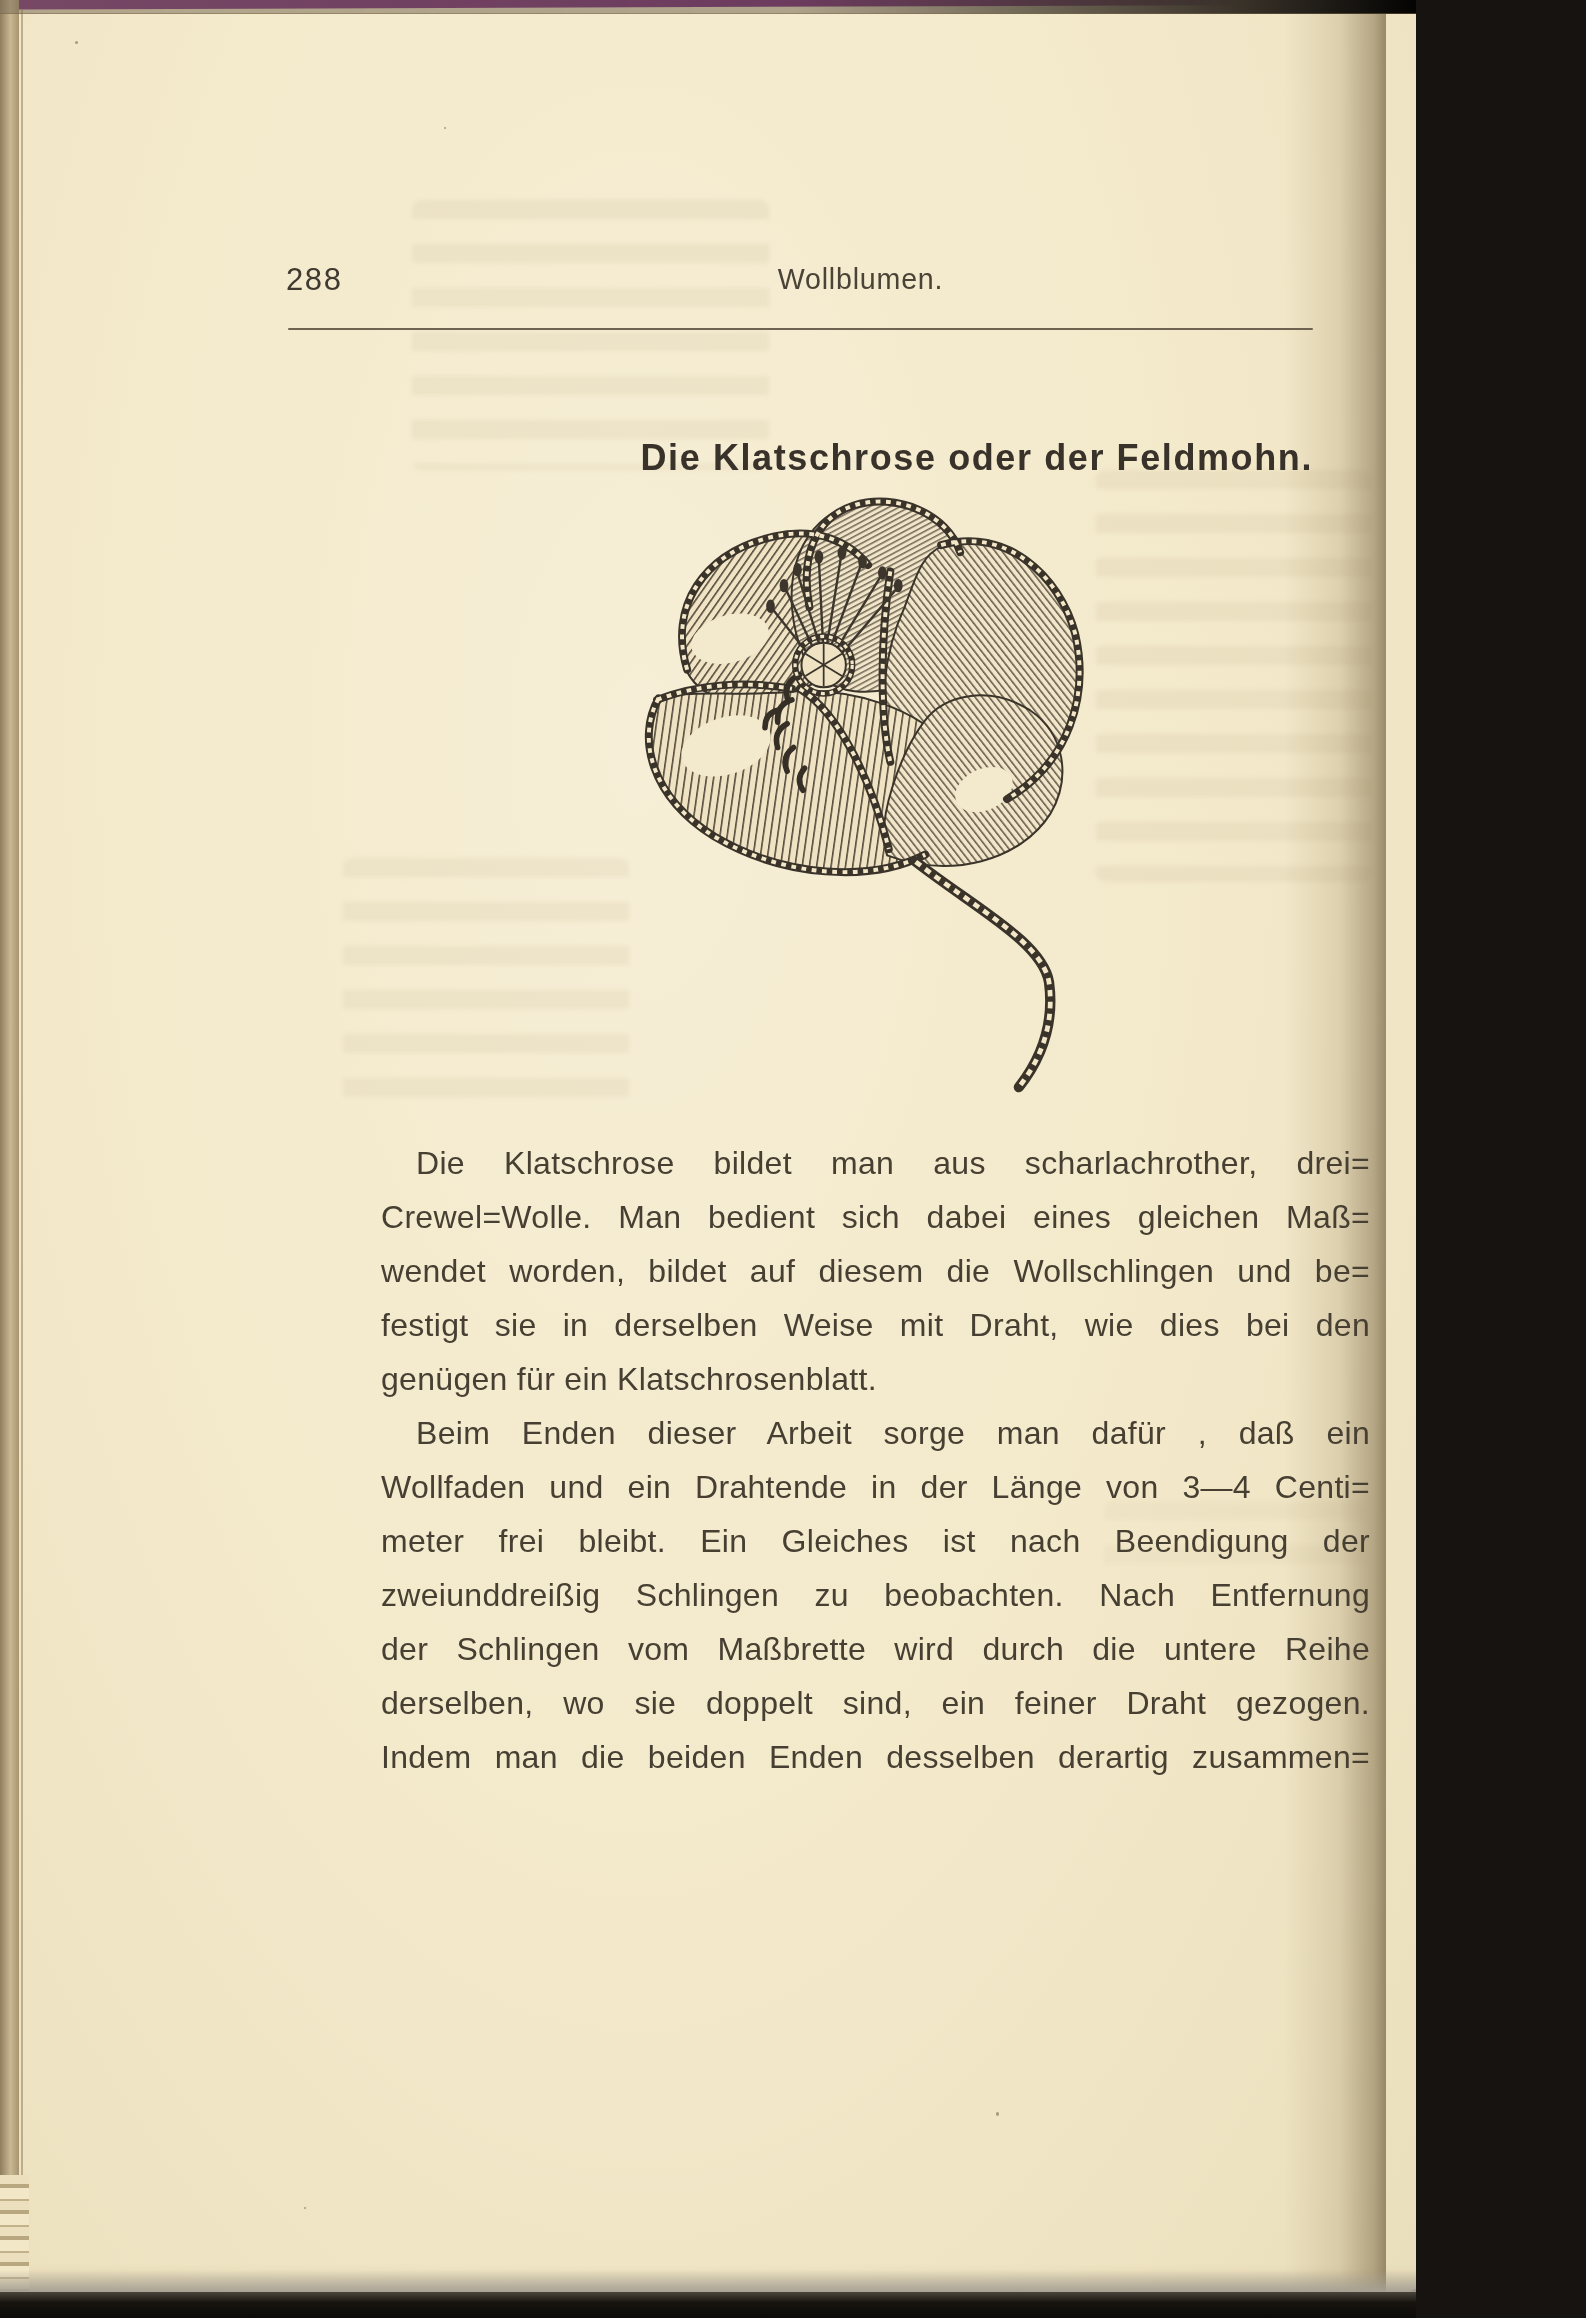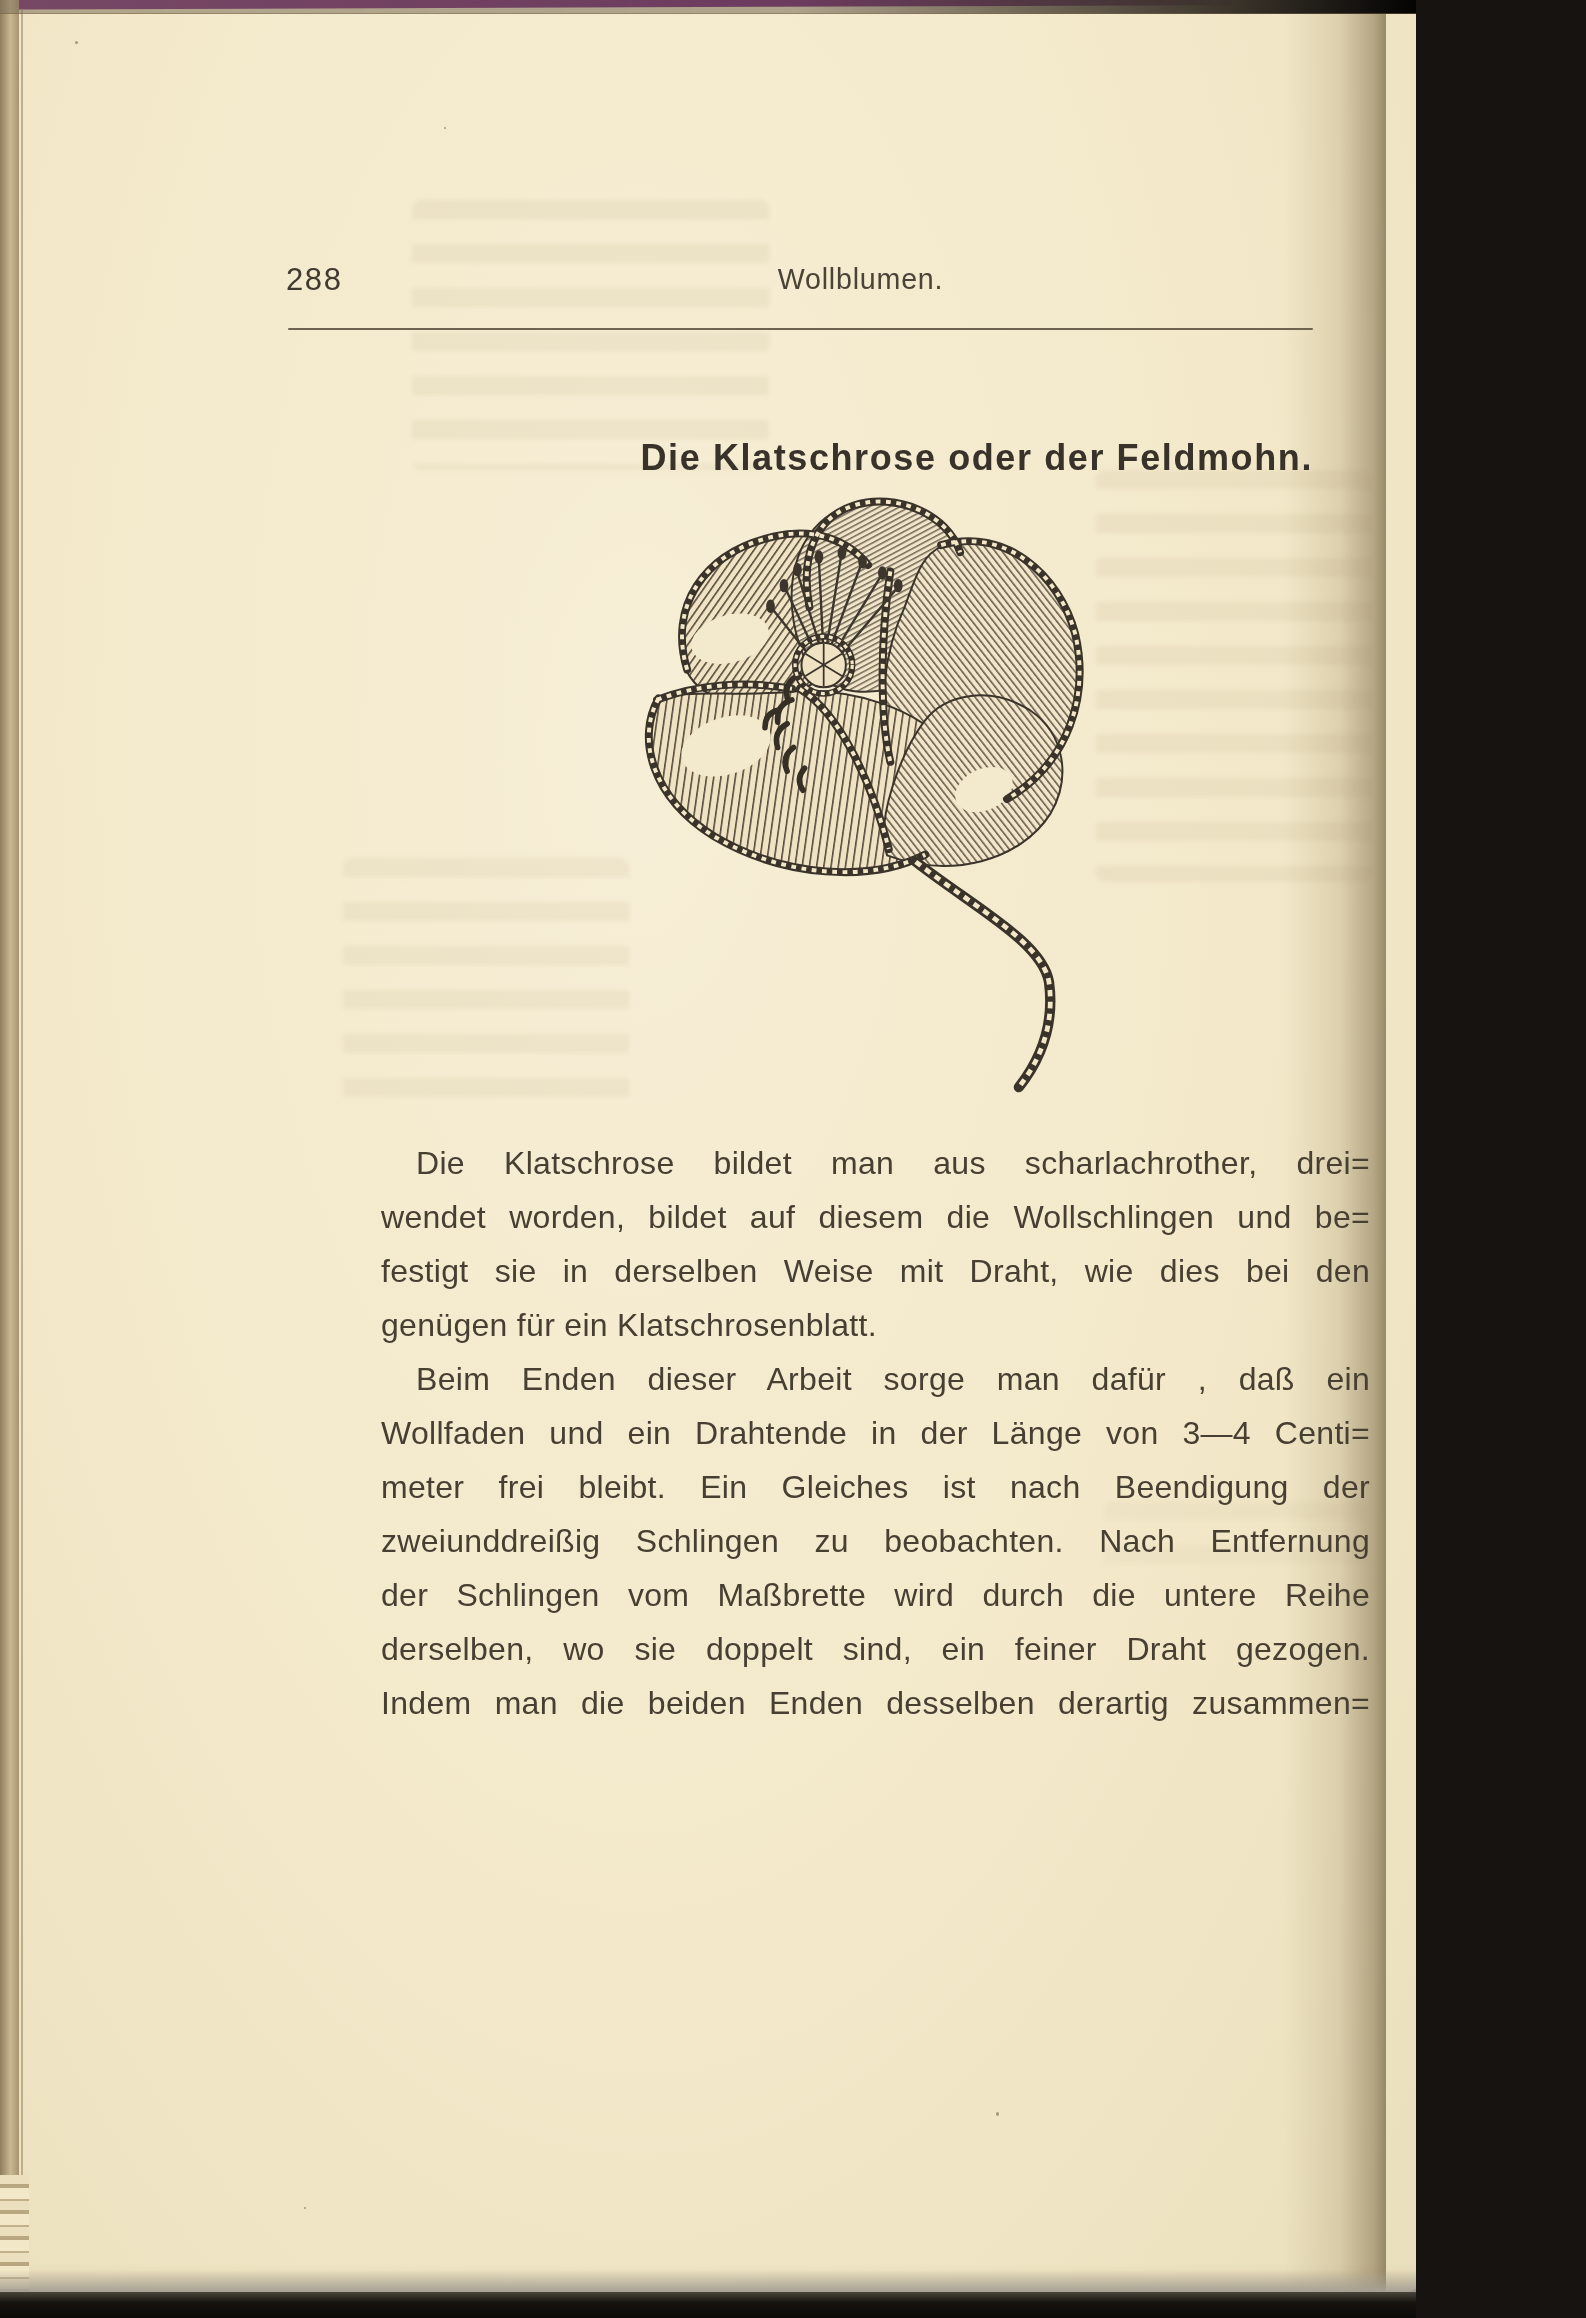--- a/index.html
+++ b/index.html
@@ -187,20 +187,21 @@
       </g>
 
       <g fill="none" stroke-linecap="round">
         <path d="M 384 486 C 460 545 544 588 552 638 C 560 698 536 742 514 770" stroke="#3a332a" stroke-width="13"></path>
         <path d="M 384 486 C 460 545 544 588 552 638 C 560 698 536 742 514 770" stroke="#f3e7c8" stroke-width="6" stroke-dasharray="8 7" stroke-linecap="butt"></path>
       </g>
     </svg>
 
     <div id="body-block">
       <div class="bline indent">Die Klatschrose bildet man aus scharlachrother, drei=</div>
+      <div class="bline">Crewel=Wolle.  Man bedient sich dabei eines gleichen Maß=</div>
       <div class="bline">wendet worden, bildet auf diesem die Wollschlingen und be=</div>
       <div class="bline">festigt sie in derselben Weise mit Draht, wie dies bei den</div>
       <div class="bline par-end">genügen für ein Klatschrosenblatt.</div>
       <div class="bline indent">Beim Enden dieser Arbeit sorge man dafür , daß ein</div>
       <div class="bline">Wollfaden und ein Drahtende in der Länge von 3—4 Centi=</div>
       <div class="bline">meter frei bleibt.  Ein Gleiches ist nach Beendigung der</div>
       <div class="bline">zweiunddreißig Schlingen zu beobachten.  Nach Entfernung</div>
       <div class="bline">der Schlingen vom Maßbrette wird durch die untere Reihe</div>
       <div class="bline">derselben, wo sie doppelt sind, ein feiner Draht gezogen.</div>
       <div class="bline">Indem man die beiden Enden desselben derartig zusammen=</div>

